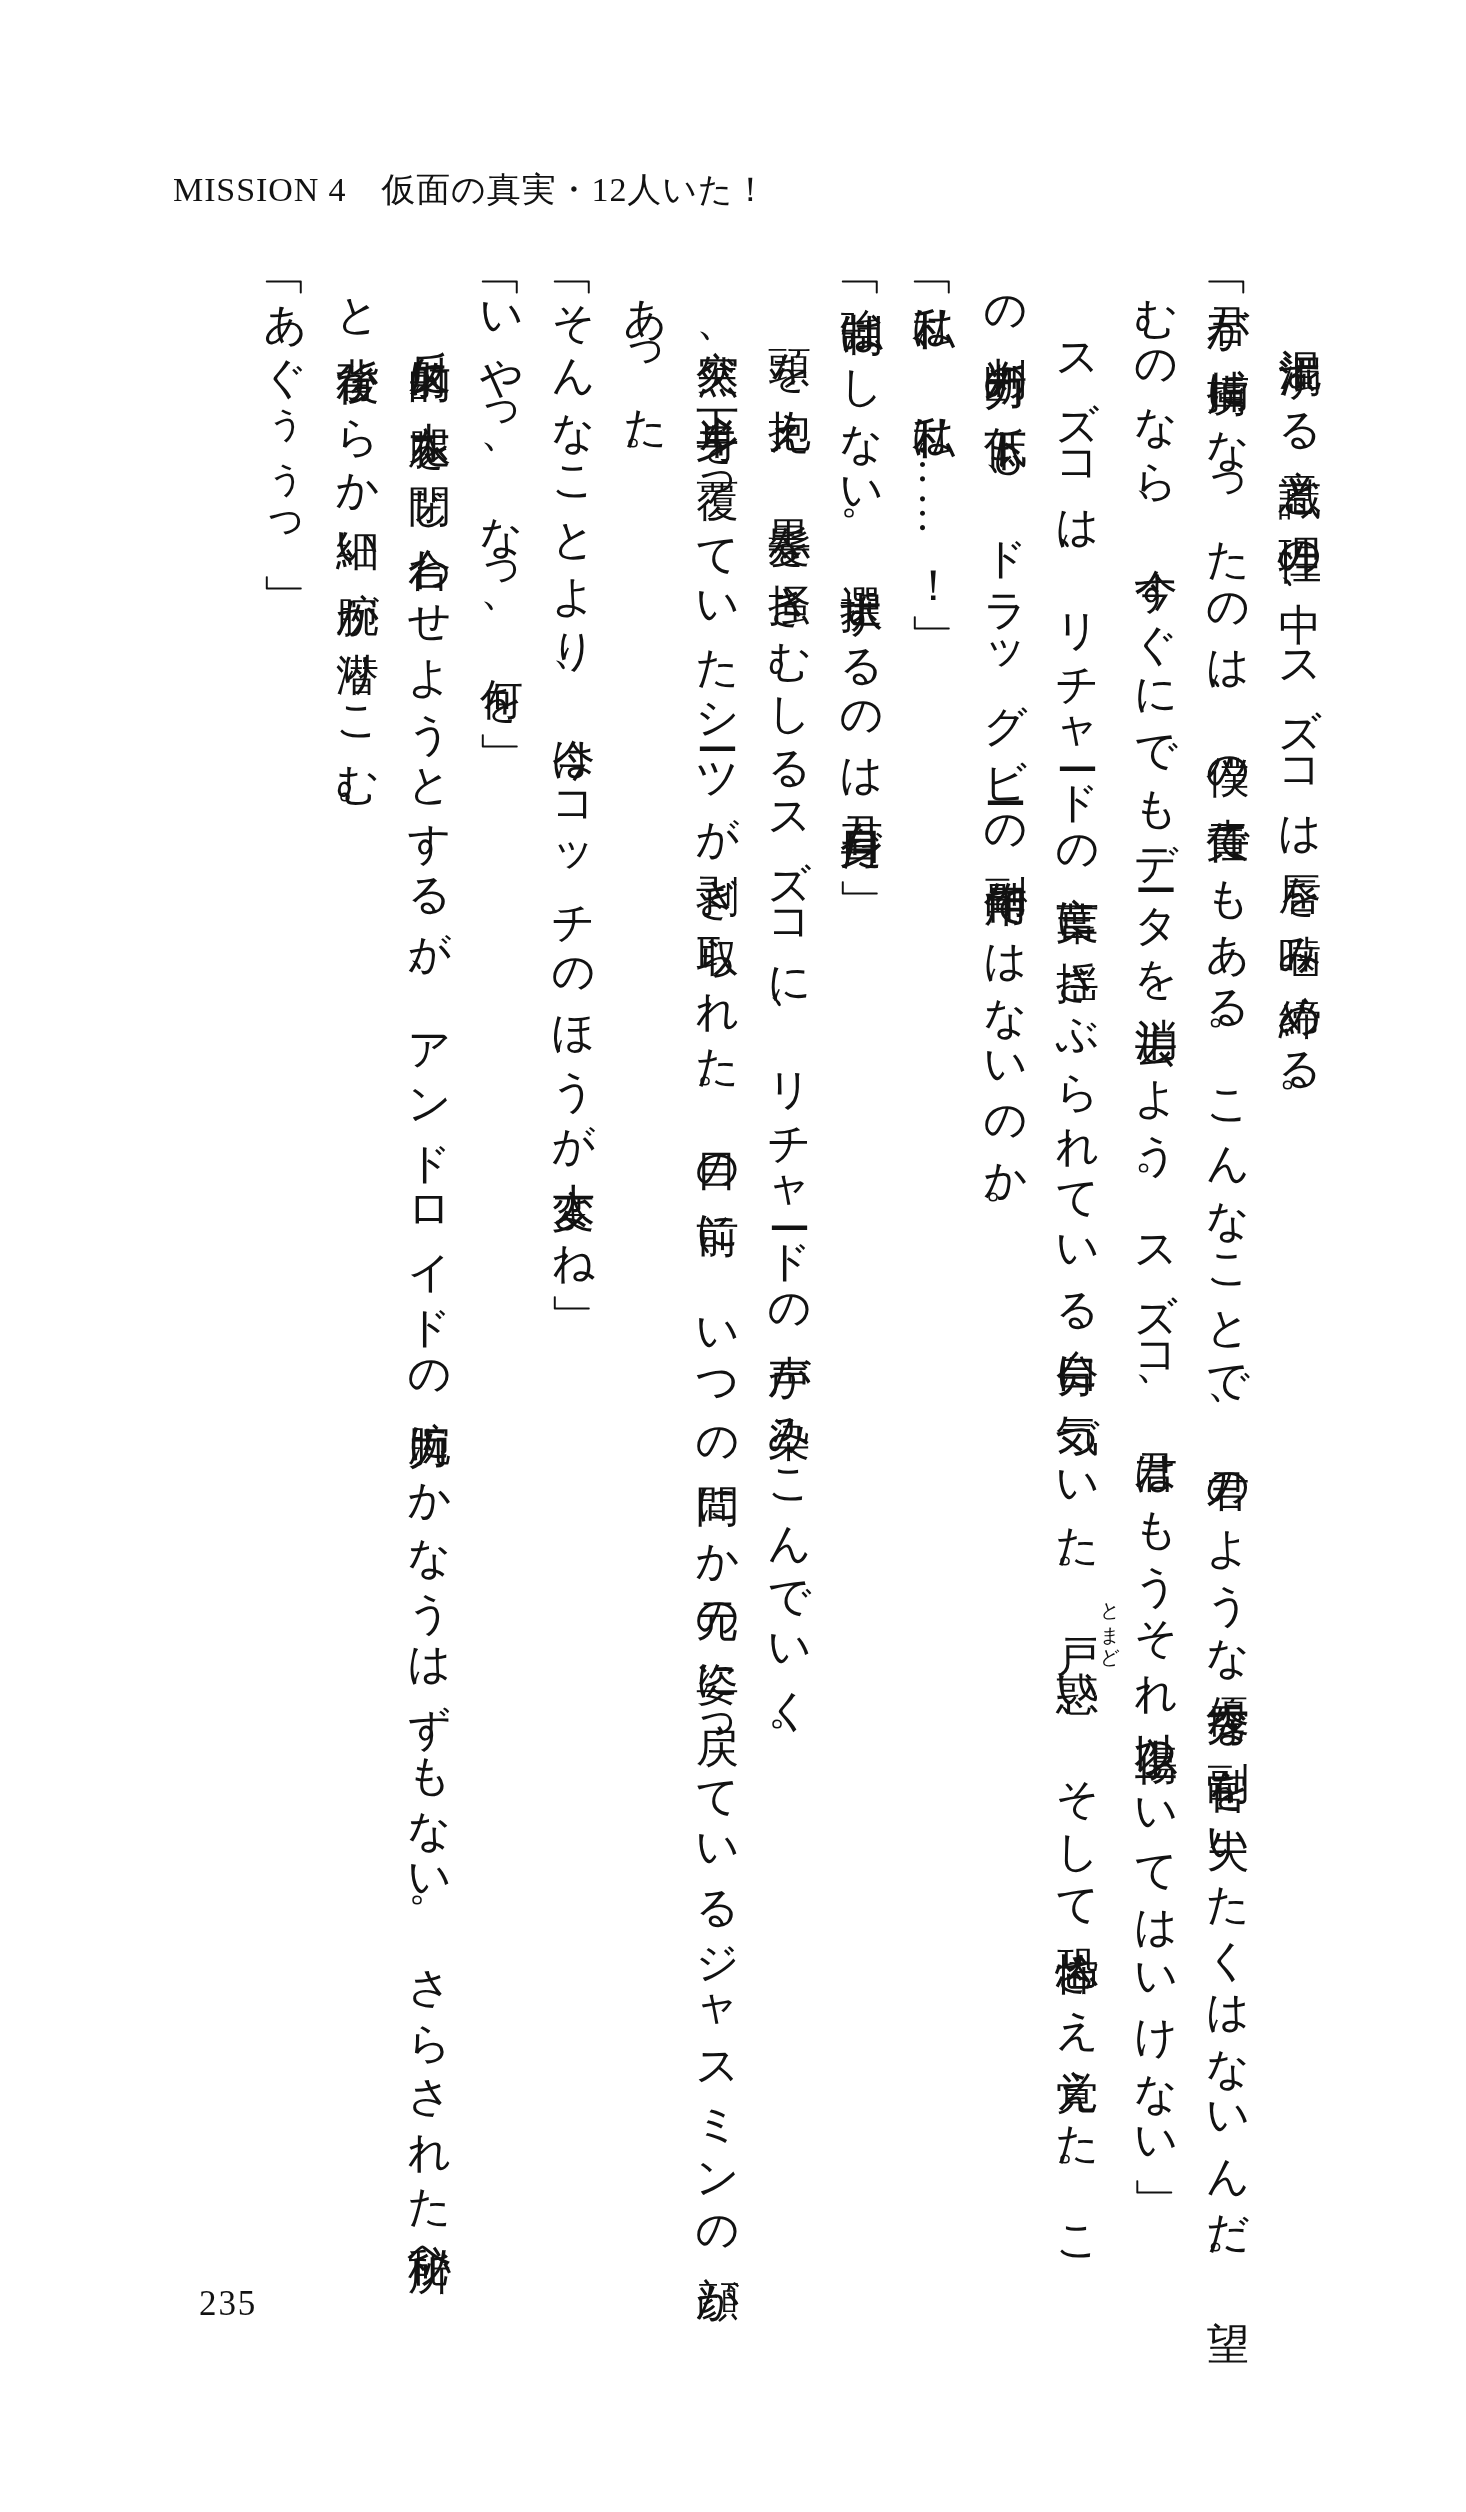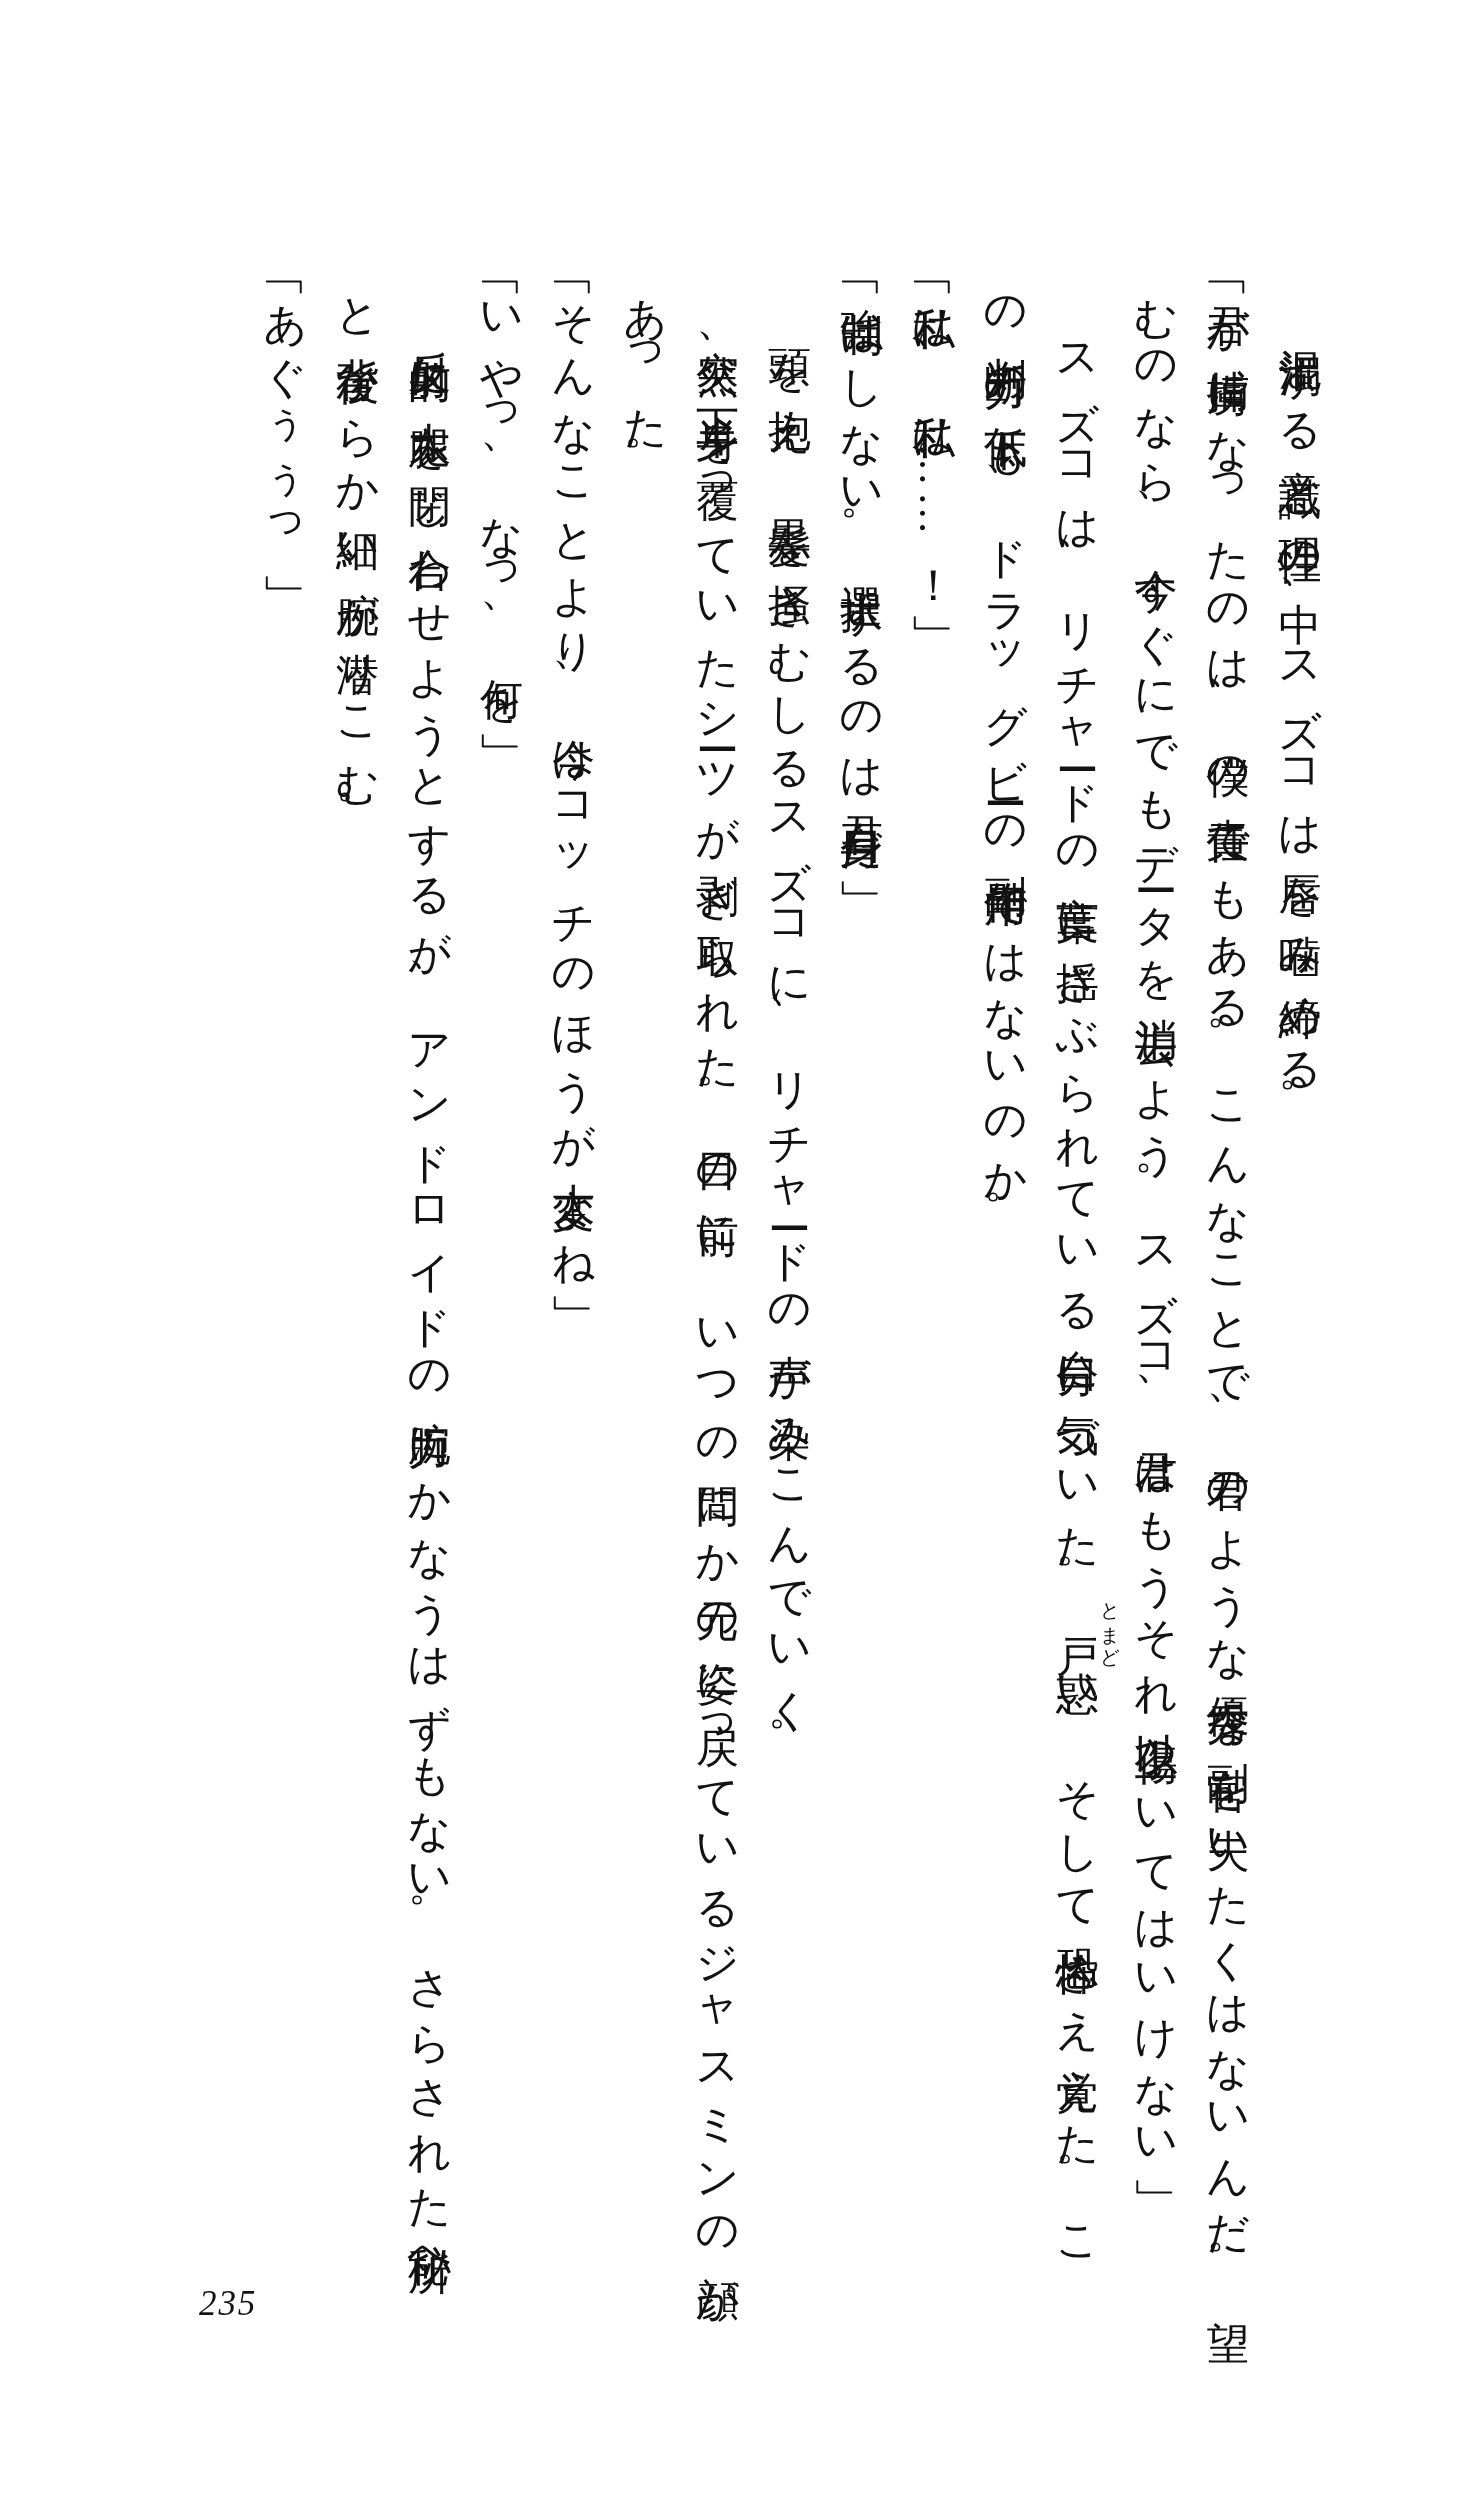--- a/index.html
+++ b/index.html
@@ -47,29 +47,29 @@
   ruby rt {
     font-size: 19.5px;
     letter-spacing: 0;
   }
   
   .folio {
     position: absolute;
     left: 199px;
     top: 2284px;
     font-size: 35px;
-    font-style: italic;
     letter-spacing: 1.9px;
   }
 </style>
 </head>
 <body>
 
 <div class="page">
 
+  <div class="running-head">MISSION 4　仮面の真実・12人いた！</div>
 
   <section class="vtext">
       <p class="indent">混濁する意識と理性の中、スズコは唇を噛み締める。</p>
       <p>「君が捕虜になったのは、僕の責任でもある。こんなことで、君のような優秀な副官を失いたくはないんだ。望むのなら、今すぐにでもデータを消去しよう。スズコ、君はもうそれ以上傷ついてはいけない」</p>
       <p class="indent">スズコは、リチャードの言葉に揺さぶられている自分に気づいた。<ruby>戸惑<rt>とまど</rt></ruby>い、そして恐怖さえ覚えた。この判断力の低下も、ドラッグビーの副作用ではないのか。</p>
       <p>「私は、私は……！」</p>
       <p>「強制はしない。選択するのは君自身だ」</p>
       <p class="indent">頭を抱え、黒髪を掻きむしるスズコに、リチャードの声が染みこんでいく。</p>
       <p class="indent">突然、下半身を覆っていたシーツが剥ぎ取られた。目の前に、いつの間にか元の姿に戻っているジャスミンの顔があった。</p>
       <p>「そんなことより、今はコッチのほうが大変よね」</p>

